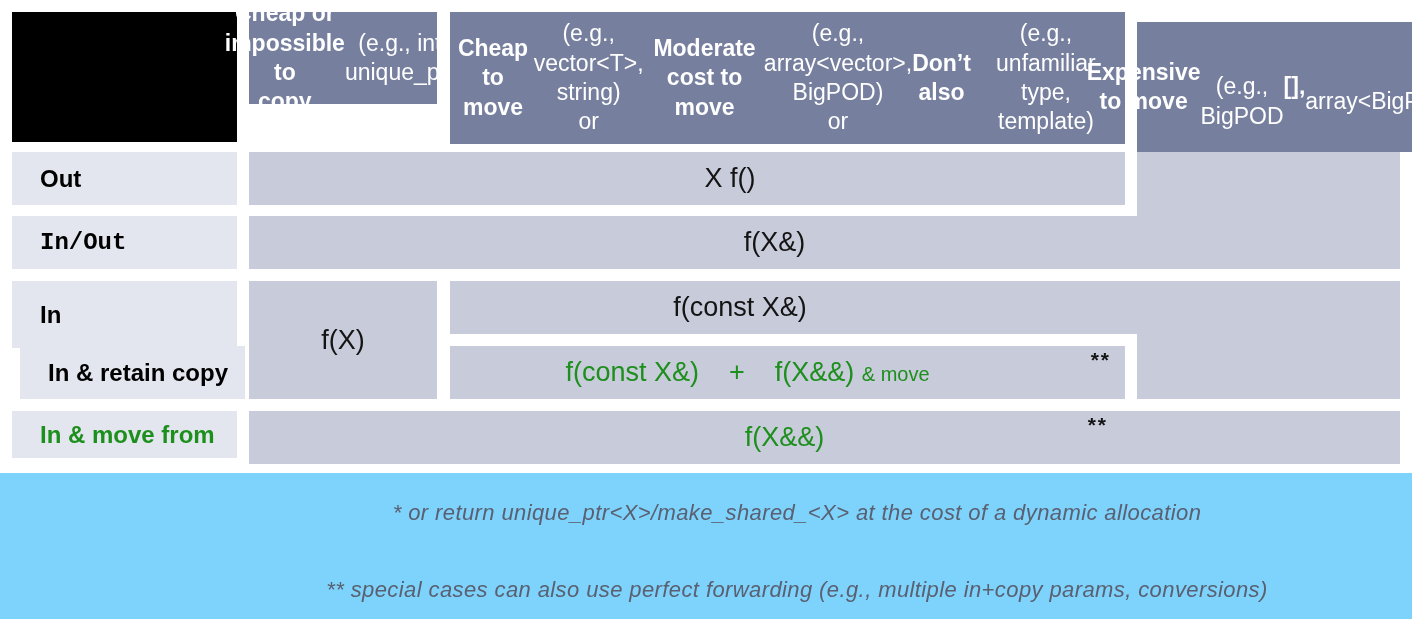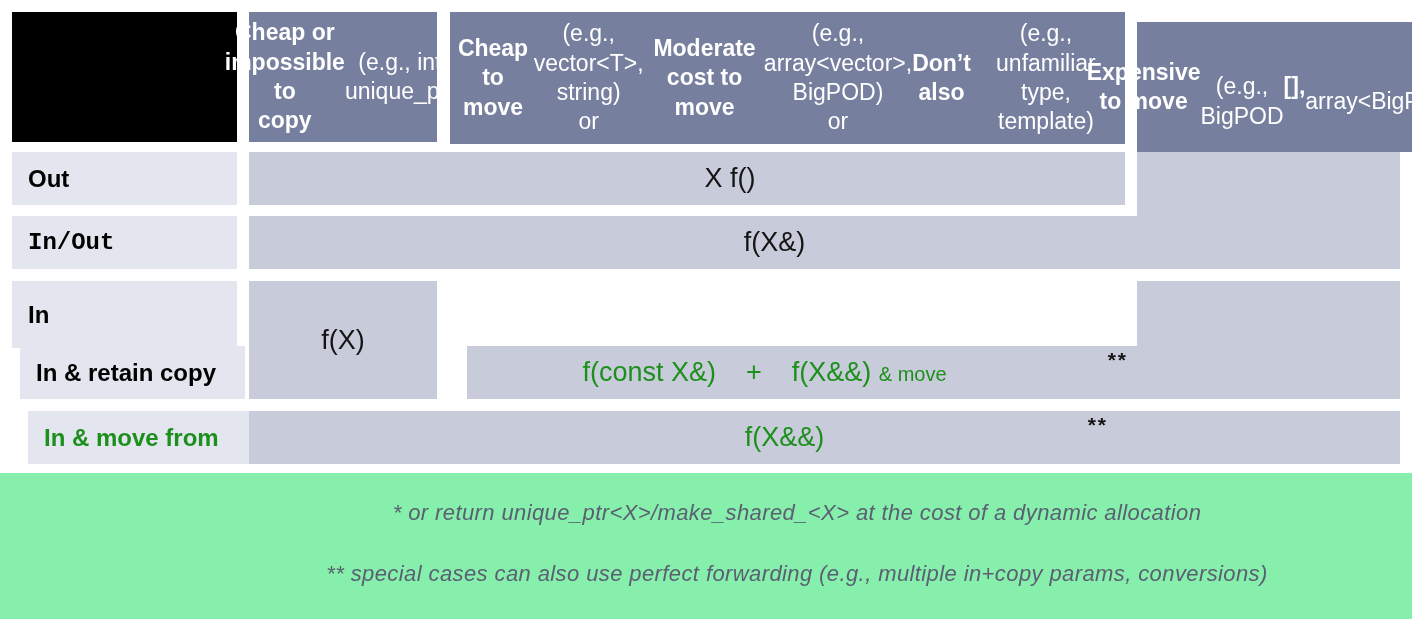--- a/index.html
+++ b/index.html
@@ -29,21 +29,21 @@
   .hcell .b{font-weight:700;}
 
   .black-panel{background:#000000;}
 
   
   .rlabel{
     background:var(--label-bg);
     color:#000000;
     font-weight:700;font-size:24px;
     display:flex;align-items:center;
-    padding-left:16px;
+    padding-left:28px;
   }
   .rlabel.green{color:var(--green);}
 
   
   .vcell{
     background:var(--cell-bg);
     color:var(--code-ink);
     font-size:27px;
     display:flex;align-items:center;justify-content:center;
     white-space:pre;
@@ -54,82 +54,85 @@
   .mark{
     position:absolute;
     font-size:21px;font-weight:700;color:#141414;
     letter-spacing:2px;
   }
 
   .filler{background:var(--cell-bg);}
 
   
   .footer{
-    background:#86efac;
+    background:#7dd3fc;
     color:var(--footnote-ink);
   }
   .footnote{
     position:absolute;left:0;width:100%;
     padding-left:182px;
     text-align:center;
     font-style:italic;font-size:22px;letter-spacing:0.4px;
     color:var(--footnote-ink);
     font-family:"Liberation Sans",sans-serif;
   }
 </style>
 </head>
 <body>
 
 <div class="stage">
 
   <div class="abs black-panel" style="left:12px;top:12px;width:225px;height:130px;"></div>
 
-  <div class="abs hcell" style="left:249px;top:12px;width:188px;height:130px;"><span class="b">Cheap or
+  <div class="abs hcell" style="left:249px;top:12px;width:188px;height:92px;"><span class="b">Cheap or
 impossible to
 copy</span><span> (e.g., int,
 unique_ptr)</span></div>
 
   <div class="abs hcell" style="left:450px;top:12px;width:675px;height:132px;"><span class="b">Cheap to move</span><span> (e.g., vector&lt;T&gt;, string)
 or </span><span class="b">Moderate cost to move</span><span> (e.g., array&lt;vector&gt;, BigPOD)
 or </span><span class="b">Don’t also</span><span> (e.g., unfamiliar type, template)</span></div>
 
   <div class="abs hcell" style="left:1137px;top:22px;width:288px;height:130px;"><span class="b">Expensive to move</span><span>
 (e.g., BigPOD</span><span class="b">[],</span><span>
 array&lt;BigPOD&gt;)</span></div>
 
   <div class="abs rlabel" style="left:12px;top:152px;width:225px;height:53px;">Out</div>
   <div class="abs rlabel" style="left:12px;top:216px;width:225px;height:53px;font-family:Liberation Mono, monospace;">In/Out</div>
   <div class="abs rlabel" style="left:12px;top:281px;width:225px;height:67px;">In</div>
   <div class="abs rlabel" style="left:12px;top:346px;width:225px;height:53px;margin-left:8px;">In &amp; retain copy</div>
-  <div class="abs rlabel green" style="left:28px;top:411px;width:225px;height:53px;">In &amp; move from</div>
+  <div class="abs rlabel green" style="left:12px;top:411px;width:225px;height:47px;">In &amp; move from</div>
 
   <div class="abs filler" style="left:1137px;top:152px;width:263px;height:117px;"></div>
   <div class="abs filler" style="left:1137px;top:281px;width:263px;height:118px;"></div>
 
   <div class="abs vcell" style="left:249px;top:152px;width:876px;height:53px;padding-left:86px;">
     <span>X f()</span>
   </div>
 
   <div class="abs vcell" style="left:249px;top:216px;width:1151px;height:53px;padding-right:100px;">
     <span>f(X&amp;)</span>
   </div>
 
   <div class="abs vcell" style="left:249px;top:281px;width:188px;height:118px;text-align:right;">
     <span>f(X)</span>
   </div>
 
+  <div class="abs vcell" style="left:450px;top:281px;width:950px;height:53px;padding-right:370px;">
+    <span>f(const X&amp;)</span>
+  </div>
 
-  <div class="abs vcell" style="left:450px;top:346px;width:675px;height:53px;padding-right:80px;margin-left:17px;">
+  <div class="abs vcell" style="left:450px;top:346px;width:675px;height:53px;padding-right:80px;">
     <span><span class="green">f(const X&amp;)    +    f(X&amp;&amp;) </span><span class="green small">&amp; move</span></span>
     <span class="mark" style="right:14px;top:2px;">**</span>
   </div>
 
   <div class="abs vcell" style="left:249px;top:411px;width:1151px;height:53px;padding-right:80px;">
     <span class="green">f(X&amp;&amp;)</span>
     <span class="mark" style="right:292px;top:2px;">**</span>
   </div>
 
   <div class="abs footer" style="left:0;top:473px;width:1412px;height:146px;">
     <div class="footnote" style="top:27px;">* or return unique_ptr&lt;X&gt;/make_shared_&lt;X&gt; at the cost of a dynamic allocation</div>
-    <div class="footnote" style="top:88px;">** special cases can also use perfect forwarding (e.g., multiple in+copy params, conversions)</div>
+    <div class="footnote" style="top:104px;">** special cases can also use perfect forwarding (e.g., multiple in+copy params, conversions)</div>
   </div>
 
 </div>
 
 </body></html>

